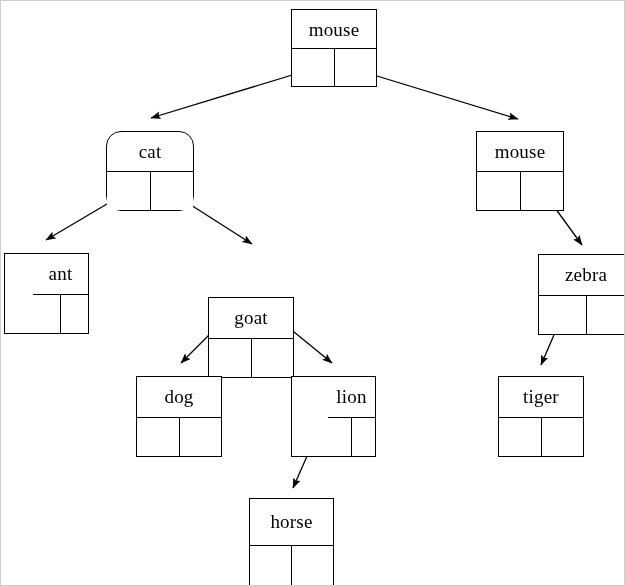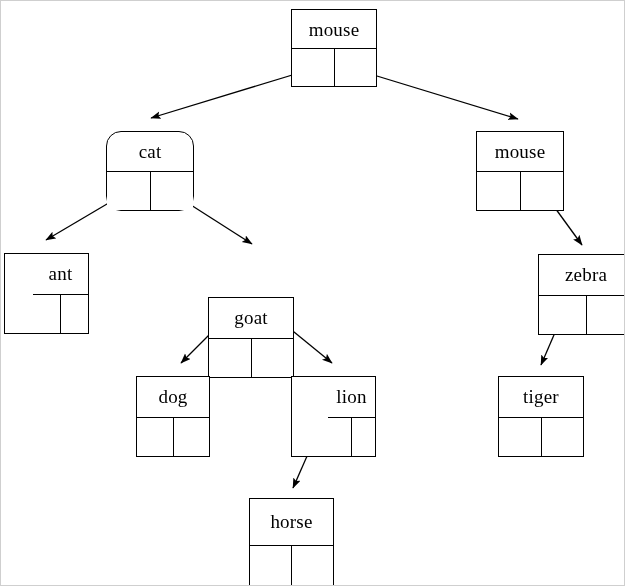--- a/index.html
+++ b/index.html
@@ -117,21 +117,21 @@
           <div class="ptr right"></div>
         </div>
       </div>
       <div class="node" style="left: 537px; top: 253px; width: 96px; height: 81px;">
         <div class="node-label">zebra</div>
         <div class="node-pointers">
           <div class="ptr left"></div>
           <div class="ptr right"></div>
         </div>
       </div>
-      <div class="node" style="left: 135px; top: 375px; width: 74px; height: 81px;">
+      <div class="node" style="left: 135px; top: 375px; width: 86px; height: 81px;">
         <div class="node-label">dog</div>
         <div class="node-pointers">
           <div class="ptr left"></div>
           <div class="ptr right"></div>
         </div>
       </div>
       <div class="node" style="left: 290px; top: 375px; width: 85px; height: 81px; padding-left: 36px;">
         <div class="node-label">lion</div>
         <div class="node-pointers">
           <div class="ptr left"></div>

